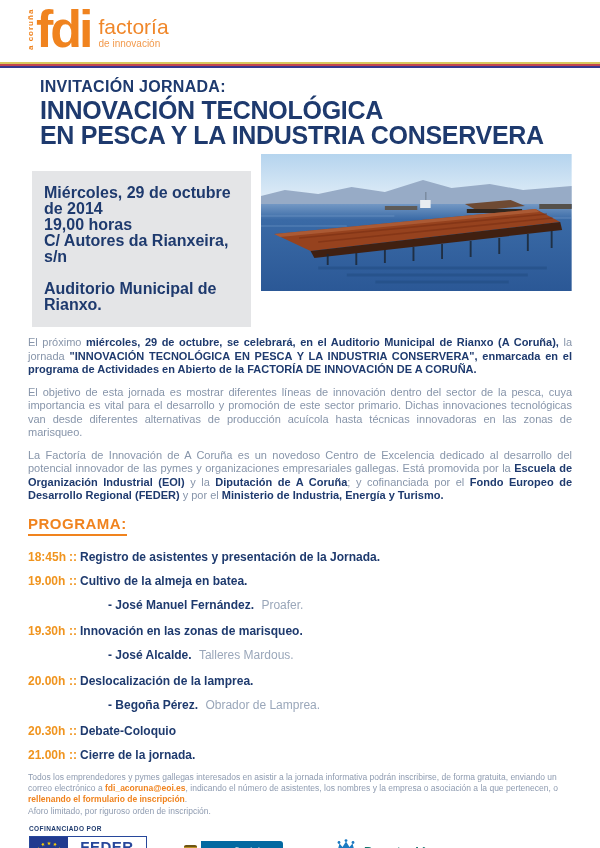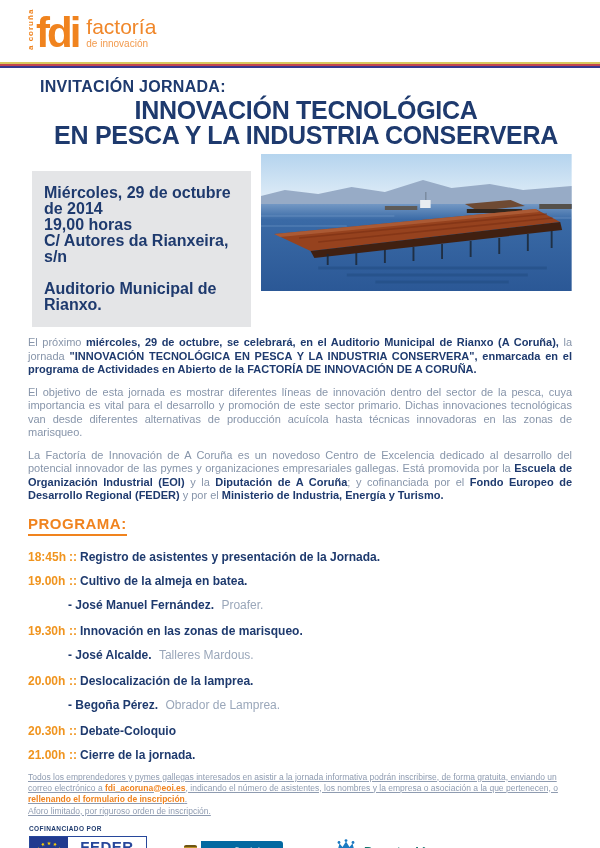--- a/index.html
+++ b/index.html
@@ -3,37 +3,37 @@
 <meta charset="utf-8">
 <style>
   html,body{margin:0;padding:0;background:#fff;}
   body{width:600px;height:848px;font-family:"Liberation Sans",sans-serif;}
   .page{position:relative;width:600px;height:848px;overflow:hidden;background:#fff;}
 
   
   .masthead{padding:8px 0 0 26px;height:48px;}
   .logo{display:flex;align-items:flex-end;}
   .logo-vertical{writing-mode:vertical-rl;transform:rotate(180deg);font-size:8px;font-weight:700;color:#f0831e;letter-spacing:1px;height:42px;margin-right:1px;}
-  .logo-acronym{font-size:42px;font-weight:800;color:#f0831e;line-height:0.78;letter-spacing:-3px;}
+  .logo-acronym{font-size:52px;font-weight:800;color:#f0831e;line-height:0.78;letter-spacing:-3px;}
   .logo-textblock{margin-left:8px;padding-bottom:1px;}
   .logo-name{display:block;font-size:21px;color:#f0872a;line-height:1;}
   .logo-tagline{display:block;font-size:10px;color:#f29a4d;margin-top:1px;}
 
   
   .stripes{margin-top:6px;}
   .stripes i{display:block;height:2px;}
   .stripe-1{background:#d8c75f;}
   .stripe-2{background:#c4454f;}
   .stripe-3{background:#37388f;height:3px;}
 
   .content{padding:0 28px;}
 
   
   .kicker{margin:10px 0 0 12px;font-size:16px;font-weight:700;color:#1e3a6e;letter-spacing:.3px;}
-  .title{margin:2px 0 0 12px;font-size:25px;font-weight:700;color:#1e3a6e;line-height:25px;letter-spacing:-.3px;text-align:center;}
+  .title{margin:2px 0 0 12px;font-size:25px;font-weight:700;color:#1e3a6e;line-height:25px;letter-spacing:-.3px;}
 
   
   .event-row{display:flex;gap:10px;margin-top:6px;align-items:flex-start;}
   .event-box{box-sizing:border-box;width:229px;margin-left:4px;margin-top:17px;padding:14px 12px;background:#e4e5e7;}
   .ev{margin:0;font-size:16px;font-weight:700;color:#1e3a6e;line-height:16px;}
   .ev.gap{margin-top:16px;}
   .photo{width:326px;height:137px;}
   .photo svg{display:block;width:100%;height:100%;}
 
   
@@ -41,26 +41,26 @@
   .seg-bold{font-weight:700;color:#1e3a6e;}
   .seg-link{font-weight:700;color:#f0831e;}
 
   
   .programa{display:inline-block;margin:12px 0 0;font-size:15px;font-weight:700;color:#f0831e;letter-spacing:.5px;border-bottom:2px solid #f0831e;padding-bottom:2px;}
   .prog-list{margin-top:14px;}
   .prog-row{display:flex;margin-bottom:10px;font-size:12px;line-height:14px;}
   .prog-time{width:38px;font-weight:700;color:#f0941e;white-space:nowrap;}
   .prog-sep{margin:0 3px;font-weight:700;color:#f0941e;}
   .prog-title{font-weight:700;color:#1e3a6e;}
-  .prog-speaker{margin:0 0 12px 40px;font-size:12px;line-height:14px;}
+  .prog-speaker{margin:0 0 12px 80px;font-size:12px;line-height:14px;}
   .spk-name{font-weight:700;color:#1e3a6e;}
   .spk-org{color:#9aa7ba;margin-left:4px;}
 
   
-  .note{margin:10px 0 0;font-size:8.5px;line-height:11px;color:#8e9bb0;text-decoration:underline;}
+  .note{margin:10px 0 0;font-size:8.5px;line-height:11px;color:#8e9bb0;}
   .note.aforo{margin-top:1px;}
   .cofin{margin:8px 0 0 1px;font-size:6.5px;font-weight:700;color:#1e3a6e;letter-spacing:.4px;}
 
   
   .logos{display:flex;align-items:flex-start;margin-top:4px;}
   .feder-wrap{margin-left:1px;width:122px;}
   .feder-box{display:flex;box-sizing:border-box;border:1px solid #27479b;width:118px;height:38px;background:#fff;}
   .eu-flag{position:relative;width:38px;height:100%;background:#213a8f;flex:none;}
   .eu-star{position:absolute;left:50%;top:50%;font-size:5px;line-height:1;color:#ffd200;}
   .feder-text{flex:1;display:flex;flex-direction:column;align-items:center;justify-content:center;padding:0 2px;}

